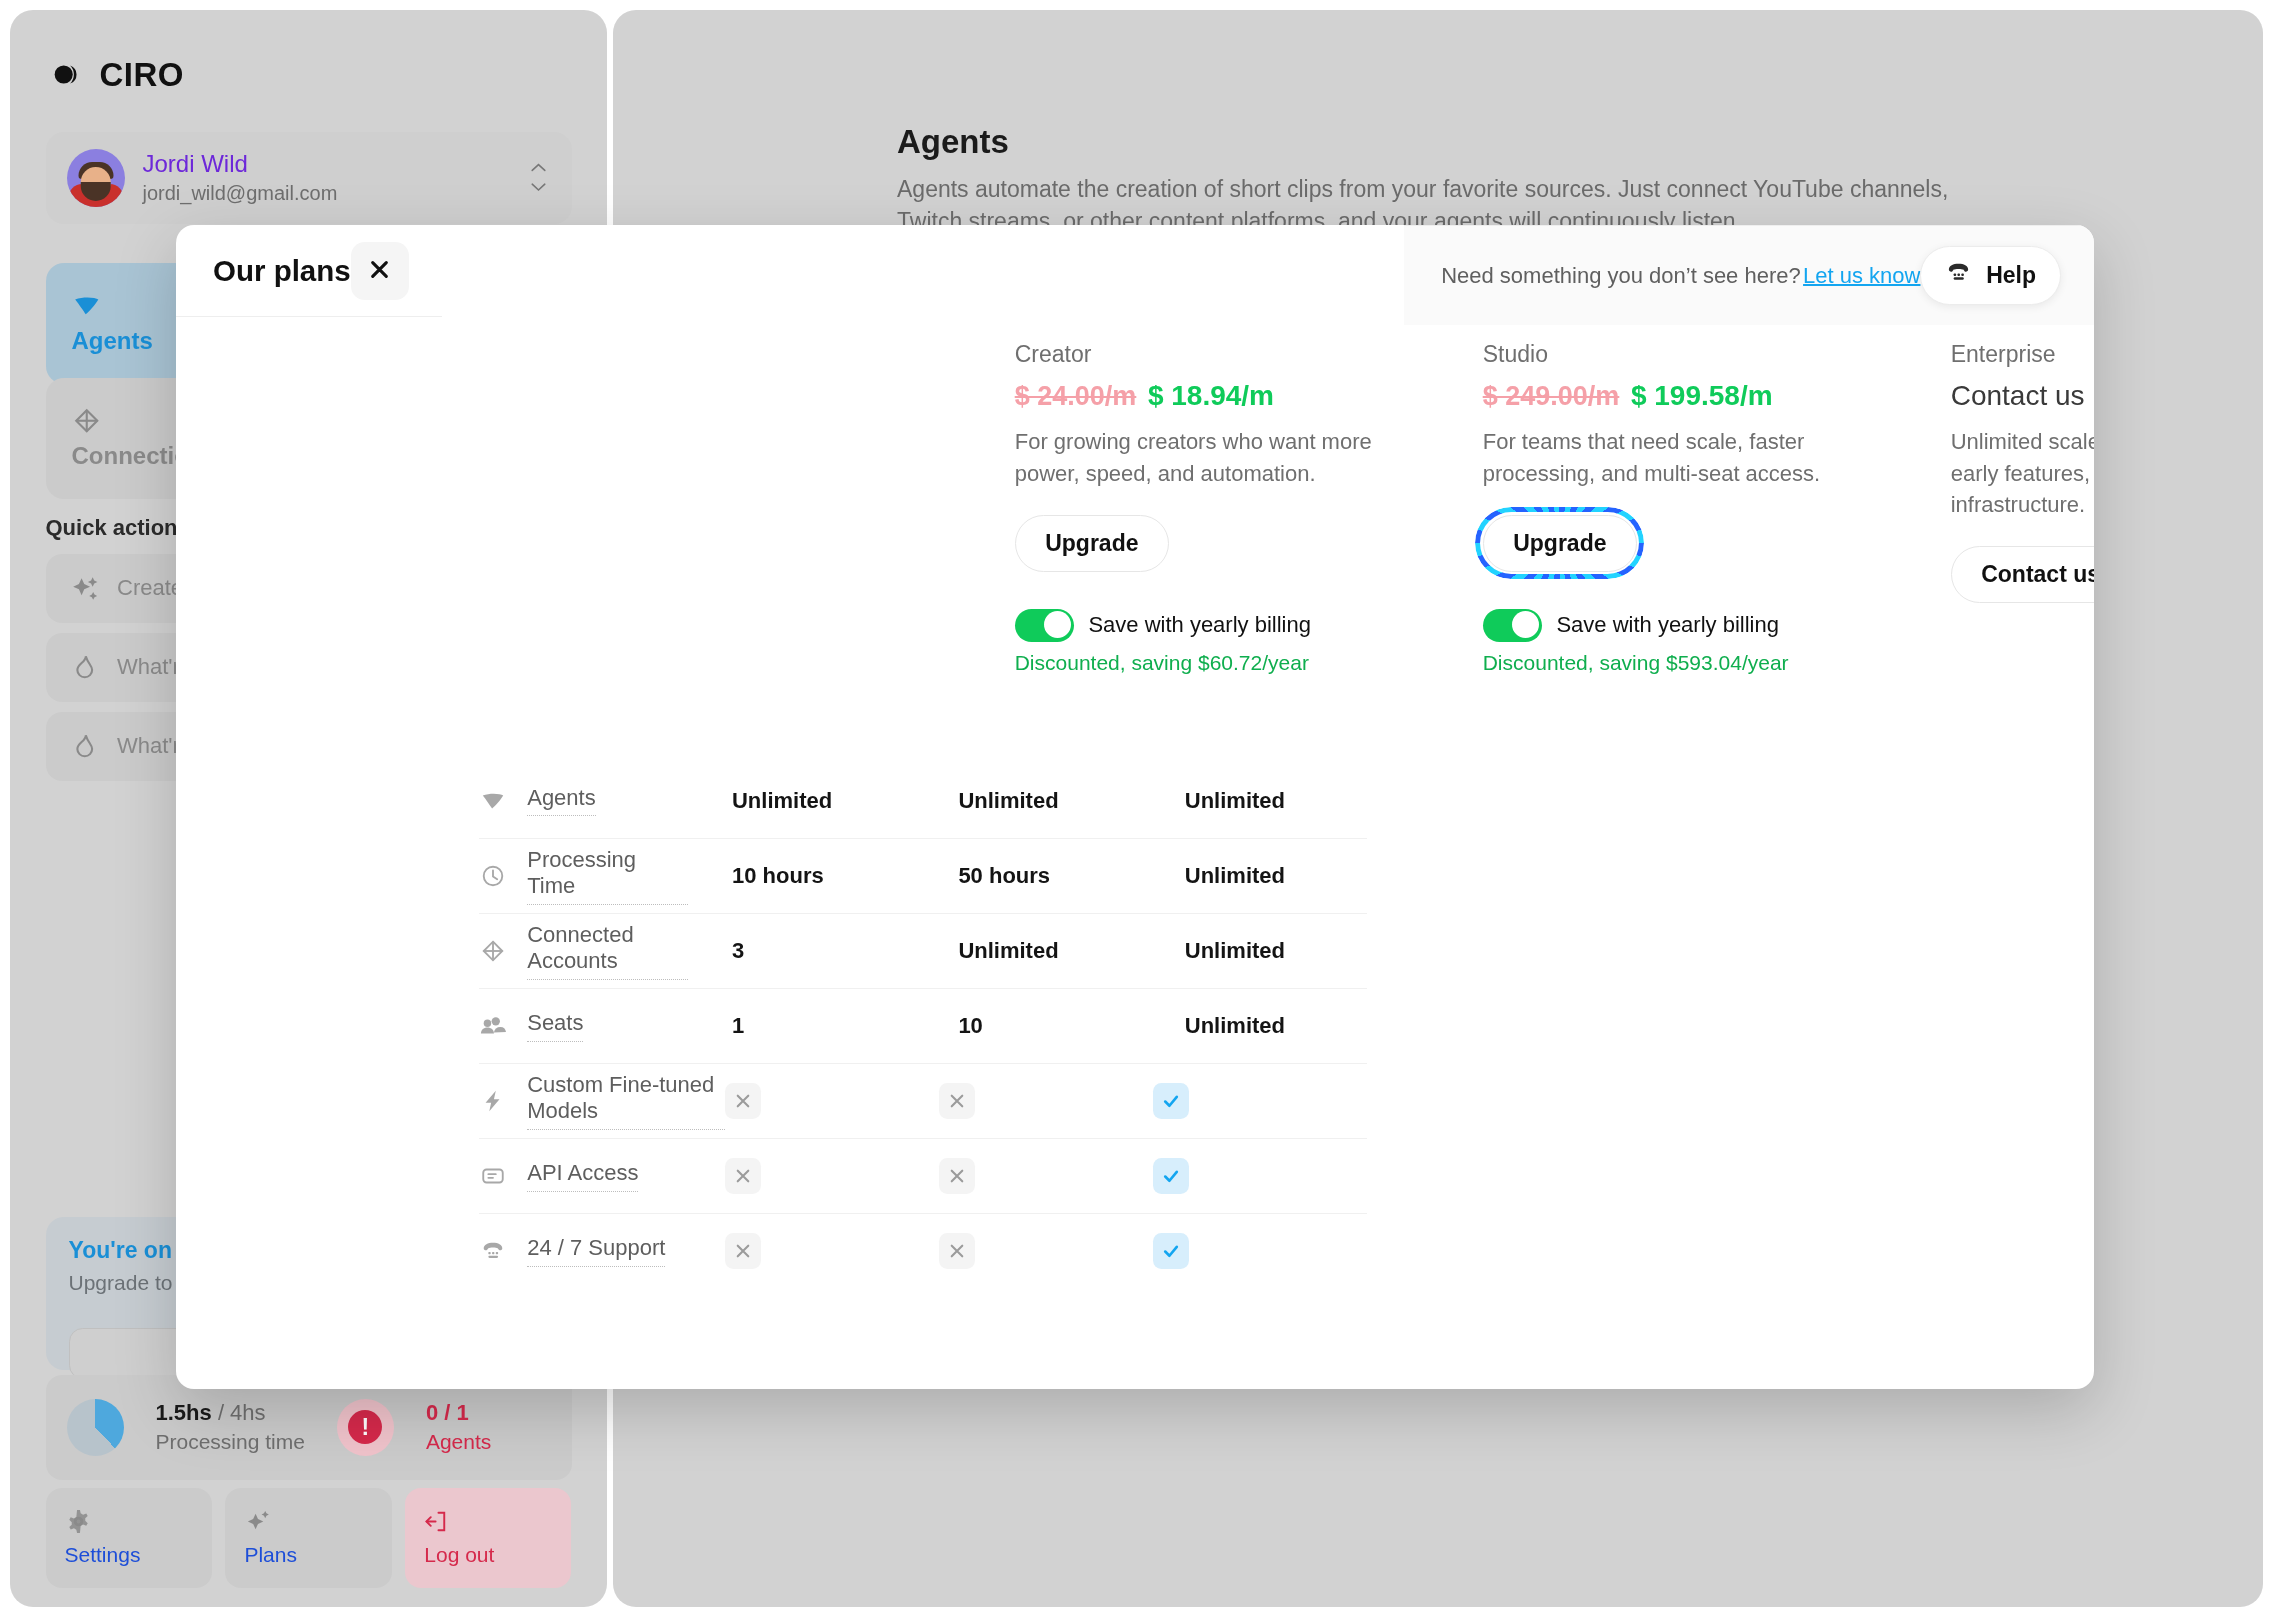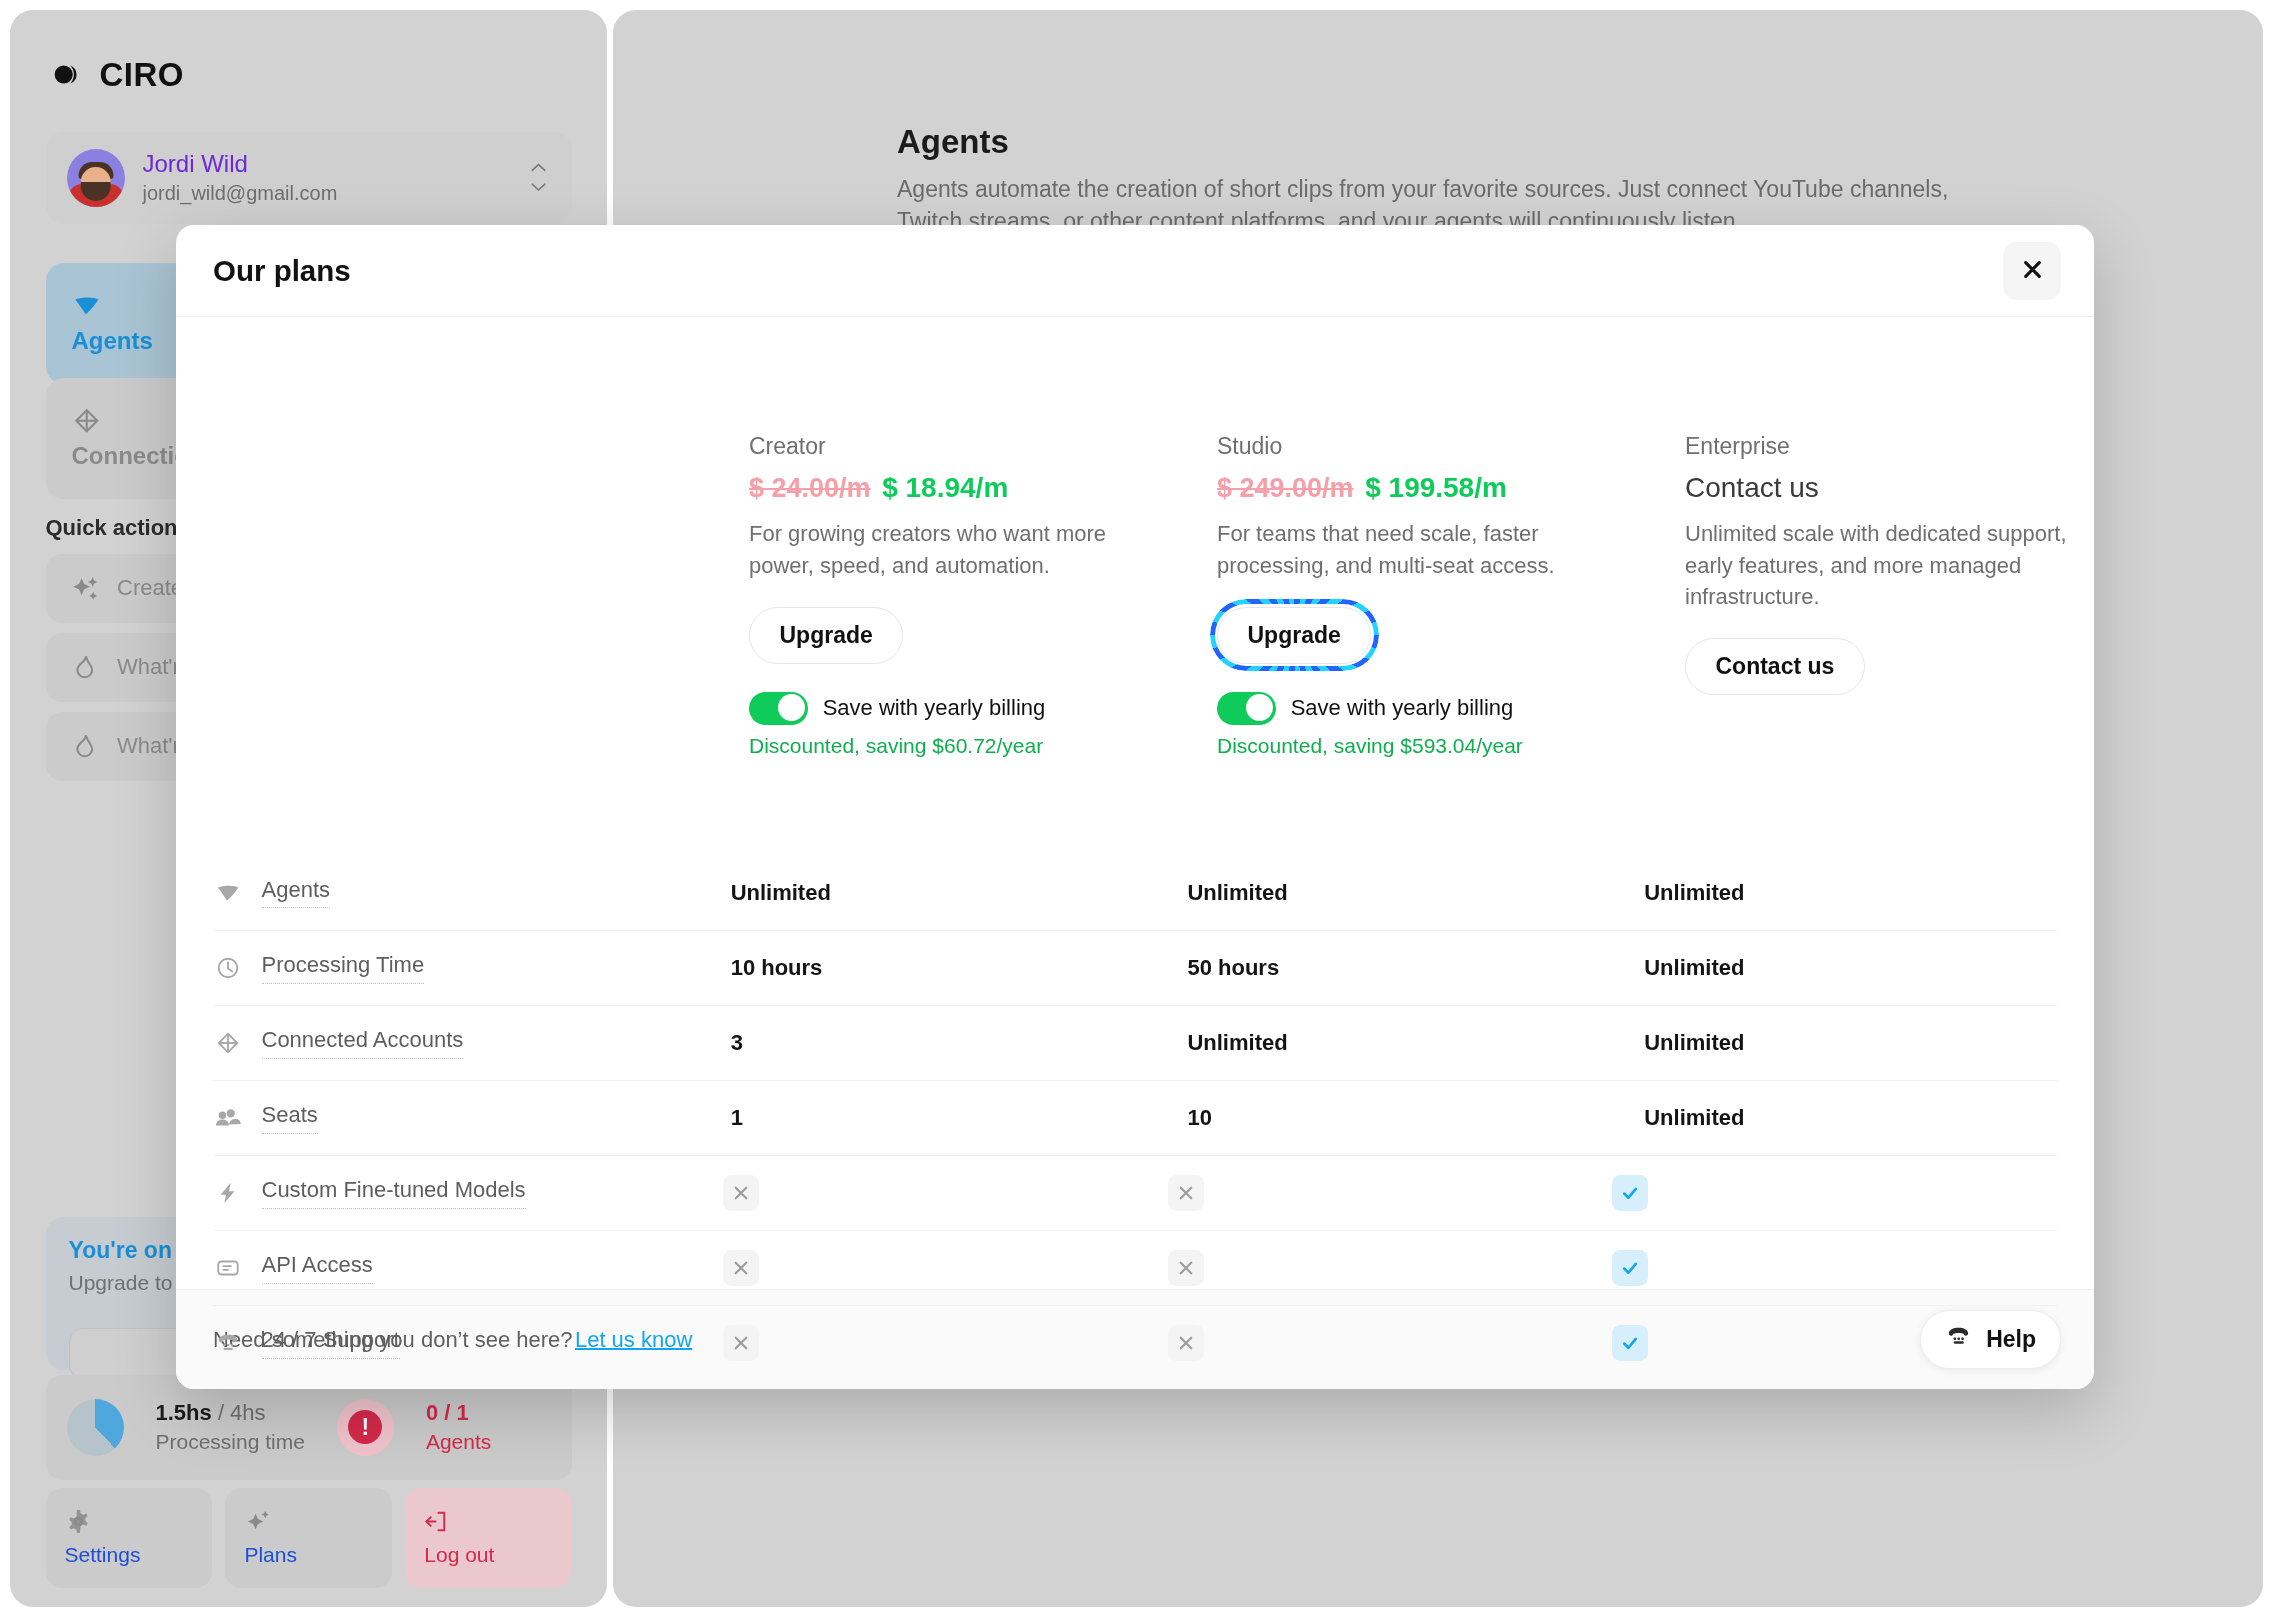--- a/index.html
+++ b/index.html
@@ -89,21 +89,21 @@
     background:#d2d2d2; border-radius:23px;
   }
   .content-title { position:absolute; left:284px; top:113px; font-size:33px; font-weight:700; color:#1b1b1b; }
   .content-para { position:absolute; left:284px; top:163px; width:1063px; font-size:23px; line-height:1.42; color:#6b6b6b; }
 
   
   .modal {
     position:absolute; left:176px; top:225px; width:1918px; height:1164px;
     background:#ffffff; border-radius:18px; overflow:hidden;
     box-shadow: 0 21px 63px rgba(0,0,0,.18);
-    display:flex; flex-direction:column;
+    display:flex; flex-direction:row;
   }
   .modal-head {
     height:92px; flex:0 0 auto; border-bottom:0.5px solid #eeeeee;
     display:flex; align-items:center; justify-content:space-between; padding:0 33px 0 37px;
   }
   .modal-title { font-size:29.5px; font-weight:700; color:#111; }
   .close-btn {
     width:58px; height:58px; border-radius:13.7px; background:#f5f5f5;
     display:flex; align-items:center; justify-content:center; border:none; cursor:pointer;
   }
@@ -127,21 +127,21 @@
   }
   .btn-focus { position:relative; }
   .btn-focus .ring {
     position:absolute; left:-7.4px; top:-7.4px; right:-7.4px; bottom:-7.4px;
     border-radius:526px; padding:4.7px;
     background: repeating-conic-gradient(from 0deg, #2563ff 0deg 9deg, #22d3ff 9deg 18deg);
     -webkit-mask: linear-gradient(#000 0 0) content-box, linear-gradient(#000 0 0);
     -webkit-mask-composite: xor; mask-composite: exclude;
     pointer-events:none;
   }
-  .toggle-row { margin-top:28px; display:flex; align-items:center; gap:14.7px; }
+  .toggle-row { margin-top:37px; display:flex; align-items:center; gap:14.7px; }
   .toggle { width:59px; height:33px; border-radius:526px; background:#0fcb5a; position:relative; flex:0 0 auto; cursor:pointer; }
   .toggle .knob { position:absolute; right:2.6px; top:2.6px; width:27px; height:27px; border-radius:50%; background:#fff; }
   .toggle-label { font-size:22px; color:#111; white-space:nowrap; }
   .save-note { margin-top:9.5px; font-size:21px; color:#0fae4e; white-space:nowrap; }
 
   
   .feat-table { position:absolute; left:37px; top:538px; right:37px; }
   .feat-row { display:flex; align-items:center; height:75px; border-top:0.5px solid #f0f0f0; }
   .feat-row:first-child { border-top:none; }
   .feat-name { width:537px; display:flex; align-items:center; gap:19px; }

